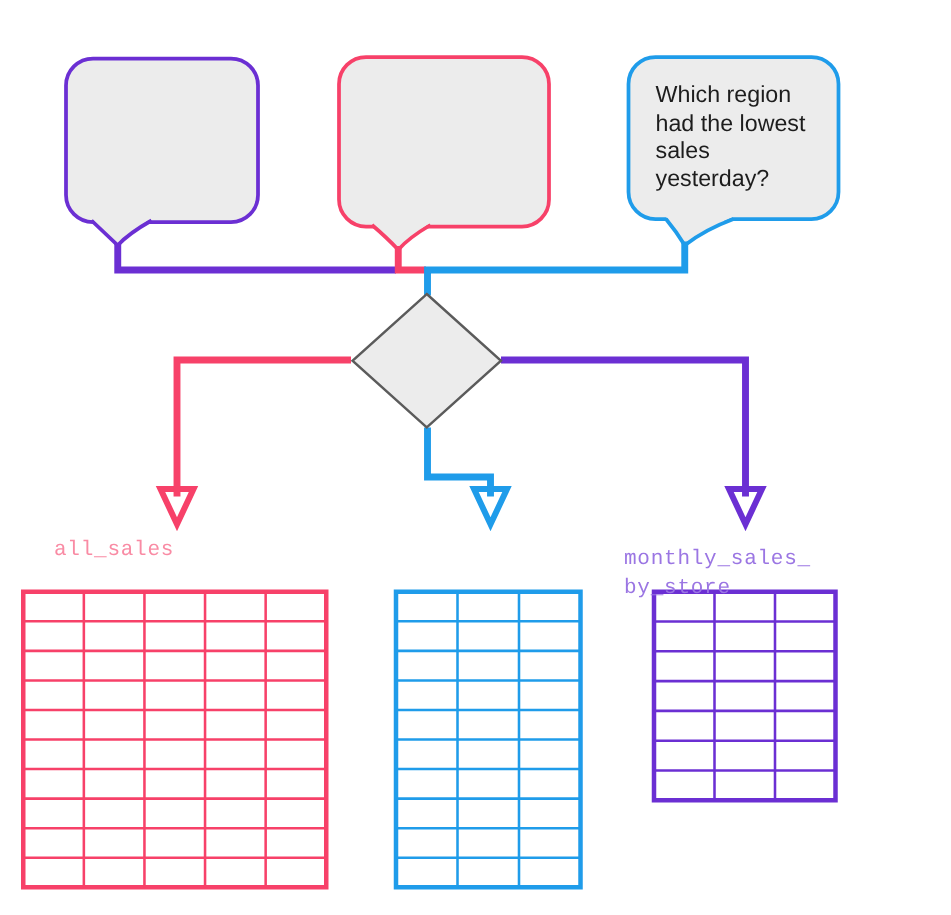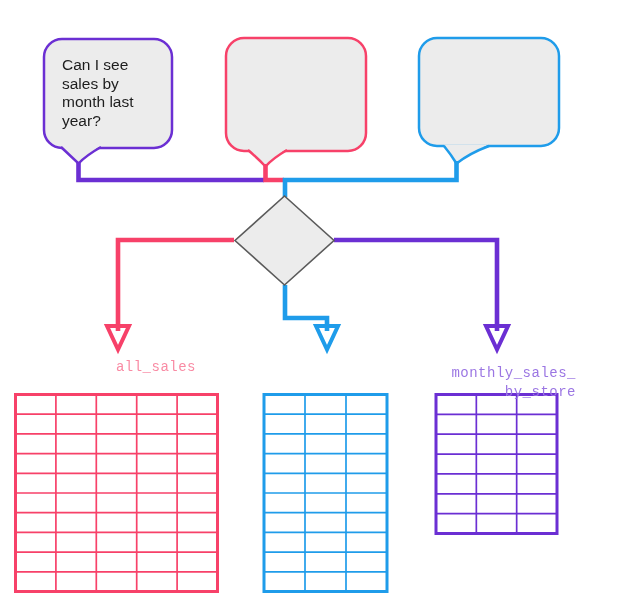--- a/index.html
+++ b/index.html
@@ -9,21 +9,21 @@
   .bubble{fill:var(--c-bubble_fill);stroke-width:2.5px;}
   .tailfill{fill:var(--c-bubble_fill);stroke:none;}
   .tailstroke{fill:none;stroke-width:2.5px;}
   .conn{fill:none;stroke-width:4.6px;stroke-linejoin:miter;stroke-linecap:butt;}
   .ah{fill:#ffffff;stroke-width:4px;stroke-linejoin:miter;}
   .diamond{fill:var(--c-bubble_fill);stroke:var(--c-diamond_border);stroke-width:1.6px;}
   .btxt{position:absolute;font:15.5px/18.5px "Liberation Sans",sans-serif;
         color:var(--c-text);white-space:pre-line;}
   .dtxt{position:absolute;text-align:center;font:15.5px/21px "Liberation Sans",sans-serif;
         color:var(--c-text);white-space:pre-line;}
-  .tlabel{position:absolute;text-align:right;font:14px/19px "Liberation Mono",monospace;
+  .tlabel{position:absolute;text-align:left;font:14px/19px "Liberation Mono",monospace;
           white-space:pre-line;letter-spacing:0.5px;}
 </style>
 </head>
 <body>
 
 <div class="stage">
 
   <svg width="634" height="610" viewBox="0 0 634 610">
 
     <rect class="bubble" x="44" y="39" width="128" height="109" rx="18" style="stroke:var(--c-purple)"></rect>
@@ -88,23 +88,23 @@
         <line x1="516.6666666666666" y1="394.5" x2="516.6666666666666" y2="533.5" style="stroke:var(--c-purple)" stroke-width="1.7"></line>
         <line x1="436" y1="414.35714285714283" x2="557" y2="414.35714285714283" style="stroke:var(--c-purple)" stroke-width="1.7"></line>
         <line x1="436" y1="434.2142857142857" x2="557" y2="434.2142857142857" style="stroke:var(--c-purple)" stroke-width="1.7"></line>
         <line x1="436" y1="454.07142857142856" x2="557" y2="454.07142857142856" style="stroke:var(--c-purple)" stroke-width="1.7"></line>
         <line x1="436" y1="473.92857142857144" x2="557" y2="473.92857142857144" style="stroke:var(--c-purple)" stroke-width="1.7"></line>
         <line x1="436" y1="493.7857142857143" x2="557" y2="493.7857142857143" style="stroke:var(--c-purple)" stroke-width="1.7"></line>
         <line x1="436" y1="513.6428571428571" x2="557" y2="513.6428571428571" style="stroke:var(--c-purple)" stroke-width="1.7"></line>
       </g>
   </svg>
 
-  <div class="btxt" style="left:62px;top:56px;width:108px">Can I see
-sales by
-month last
-year?</div>
+  <div class="btxt" style="left:437px;top:55px;width:120px">Which region
+had the lowest
+sales
+yesterday?</div>
 
 
   <div class="tlabel" style="left:36px;top:358px;width:160px;color:var(--c-label_pink)">all_sales</div>
   <div class="tlabel" style="left:416px;top:364px;width:160px;color:var(--c-label_purple)">monthly_sales_
 by_store</div>
 
 </div>
 
 </body></html>

